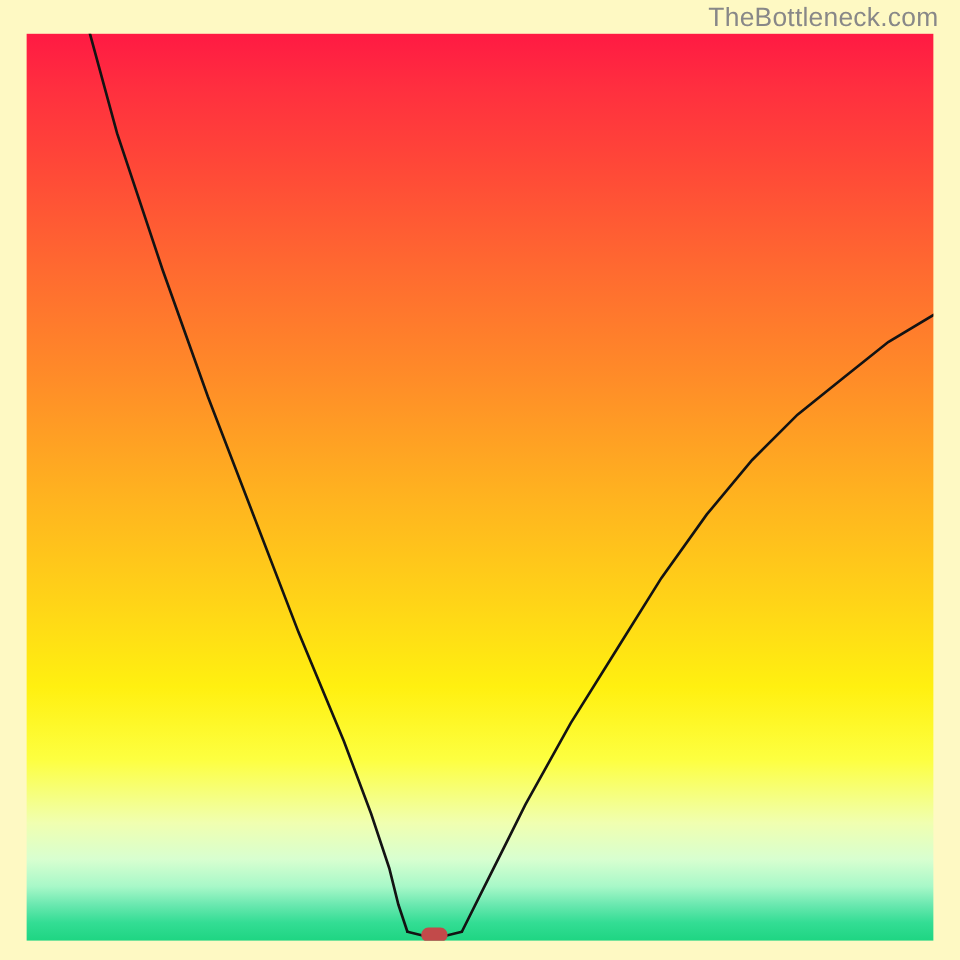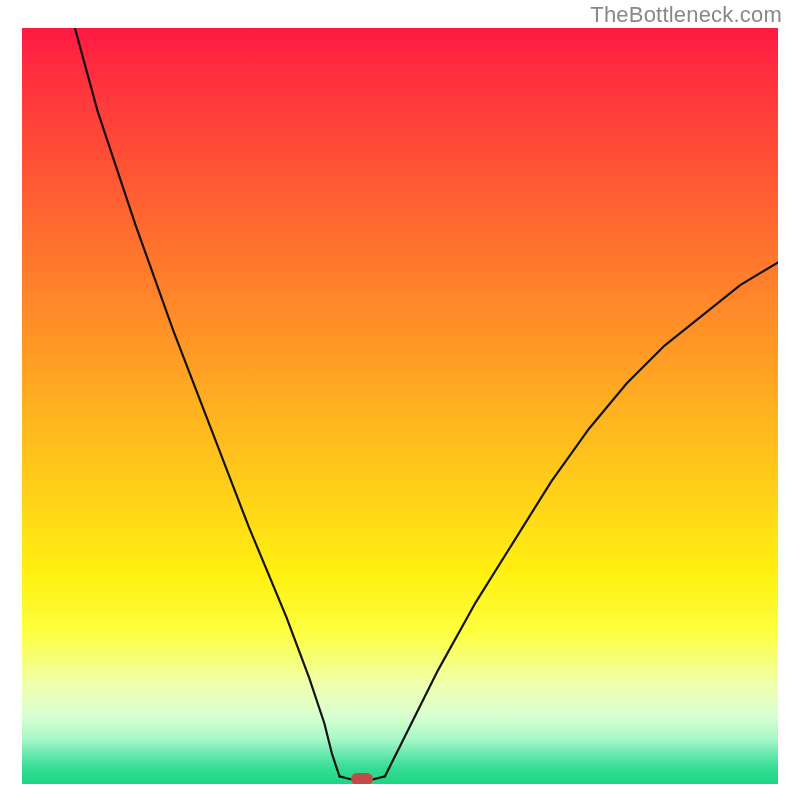--- a/index.html
+++ b/index.html
@@ -8,21 +8,21 @@
     width: 800px;
     height: 800px;
     background: #000;
     font-family: Arial, Helvetica, sans-serif;
     overflow: hidden;
   }
   .stage {
     position: relative;
     width: 800px;
     height: 800px;
-    background: #ffffff;
+    background: #fef9c3;
   }
   .watermark {
     position: absolute;
     top: 2px;
     right: 18px;
     color: #888;
     font-size: 22px;
     font-weight: 500;
     letter-spacing: 0.2px;
     user-select: none;

